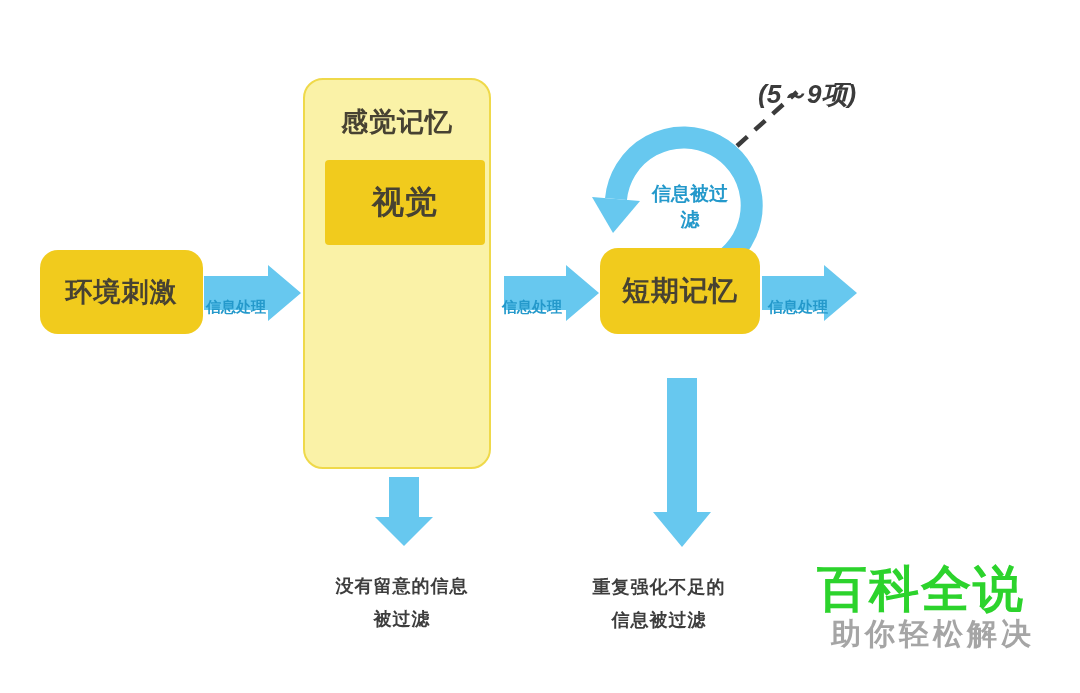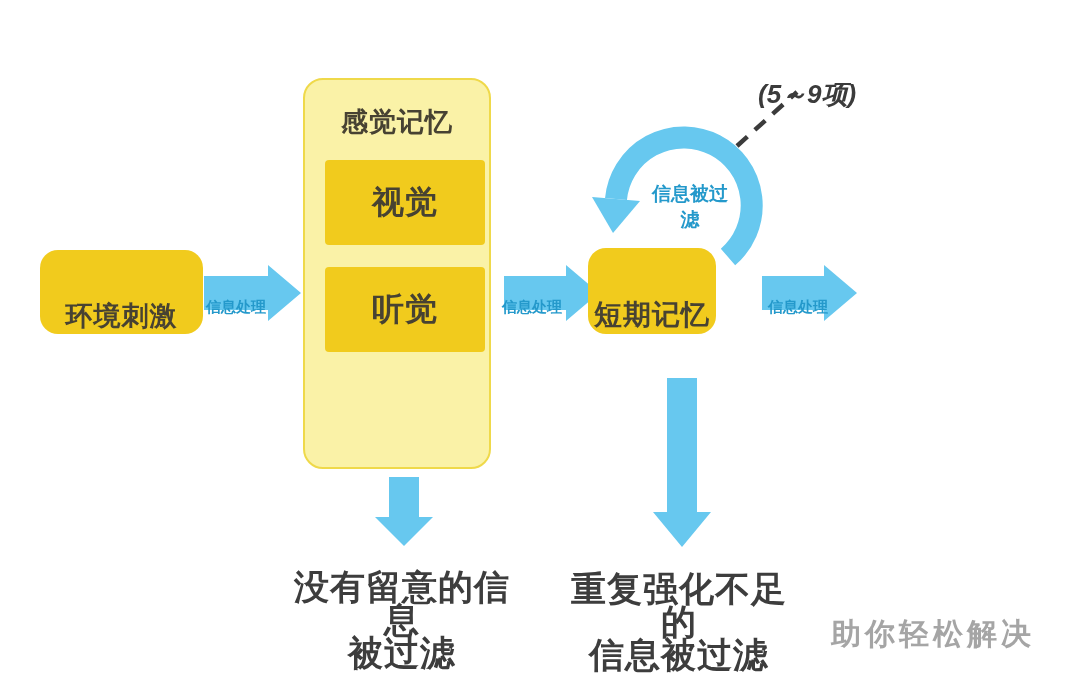--- a/index.html
+++ b/index.html
@@ -16,21 +16,21 @@
   }
   html,body{margin:0;padding:0;}
   body{font-family:"Liberation Sans","DejaVu Sans",sans-serif;background:#ffffff;}
   .stage{position:relative;width:1080px;height:693px;background:#ffffff;overflow:hidden;}
   .layer{position:absolute;left:0;top:0;width:1080px;height:693px;}
   .abs{position:absolute;box-sizing:border-box;}
 
   .ybox{
     background:var(--box-yellow);
     border-radius:18px;
-    display:flex;align-items:flex-end;justify-content:center;
+    display:flex;align-items:center;justify-content:center;
     color:var(--box-text);
     font-weight:bold;font-size:27px;
     letter-spacing:1px;
   }
   .container{
     background:var(--container-fill);
     border:2px solid var(--container-border);
     border-radius:20px;
   }
   .container-title{
@@ -53,21 +53,21 @@
     position:absolute;left:645px;top:181px;width:90px;
     text-align:center;color:var(--arrow-label-blue);
     font-size:19px;font-weight:bold;
   }
   .capacity-note{
     position:absolute;left:758px;top:77px;width:120px;
     color:var(--dash-color);font-size:26px;font-weight:600;font-style:italic;
   }
   .filter-note{
     position:absolute;width:230px;text-align:center;
-    color:var(--dark-text);font-size:35px;font-weight:600;line-height:33px;
+    color:var(--dark-text);font-size:18px;font-weight:600;line-height:33px;
     letter-spacing:1px;
   }
   .wm-title{
     position:absolute;left:817px;top:556px;
     color:var(--watermark-green);font-size:50px;font-weight:900;letter-spacing:2px;
   }
   .wm-sub{
     position:absolute;left:831px;top:614px;
     color:var(--watermark-gray);font-size:30px;font-weight:bold;letter-spacing:4px;
   }
@@ -94,41 +94,39 @@
 
   <div class="abs ybox" style="left:40px;top:250px;width:163px;height:84px;">
     <span>环境刺激</span>
   </div>
 
   <div class="abs container" style="left:303px;top:78px;width:188px;height:391px;">
     <div class="container-title">感觉记忆</div>
     <div class="sense-box" style="top:80px;">
       <span>视觉</span>
     </div>
-    <div class="sense-box" style="top:187px;">
-      <span>听觉</span>
-    </div>
   </div>
 
-  <div class="abs ybox" style="left:588px;top:248px;width:128px;height:86px;font-size:28px;font-family:Liberation Serif, serif;">
+  <div class="abs ybox" style="left:600px;top:248px;width:160px;height:86px;font-size:28px;font-family:Liberation Serif, serif;">
     <span>短期记忆</span>
   </div>
 
 
   <div class="proc-label" style="left:204px;">信息处理</div>
   <div class="proc-label" style="left:500px;">信息处理</div>
   <div class="proc-label" style="left:766px;">信息处理</div>
 
   <div class="loop-label">信息被过滤</div>
   <div class="capacity-note">(5～9项)</div>
 
   <div class="filter-note" style="left:287px;top:570px;">
     <div>没有留意的信息</div>
     <div>被过滤</div>
   </div>
-  <div class="filter-note" style="left:564px;top:572px;">
+  <div class="filter-note" style="left:544px;top:572px;font-family:Liberation Mono, monospace;">
     <div>重复强化不足的</div>
     <div>信息被过滤</div>
   </div>
 
+  <div class="wm-title">百科全说</div>
   <div class="wm-sub">助你轻松解决</div>
 
 </div>
 
 </body></html>

